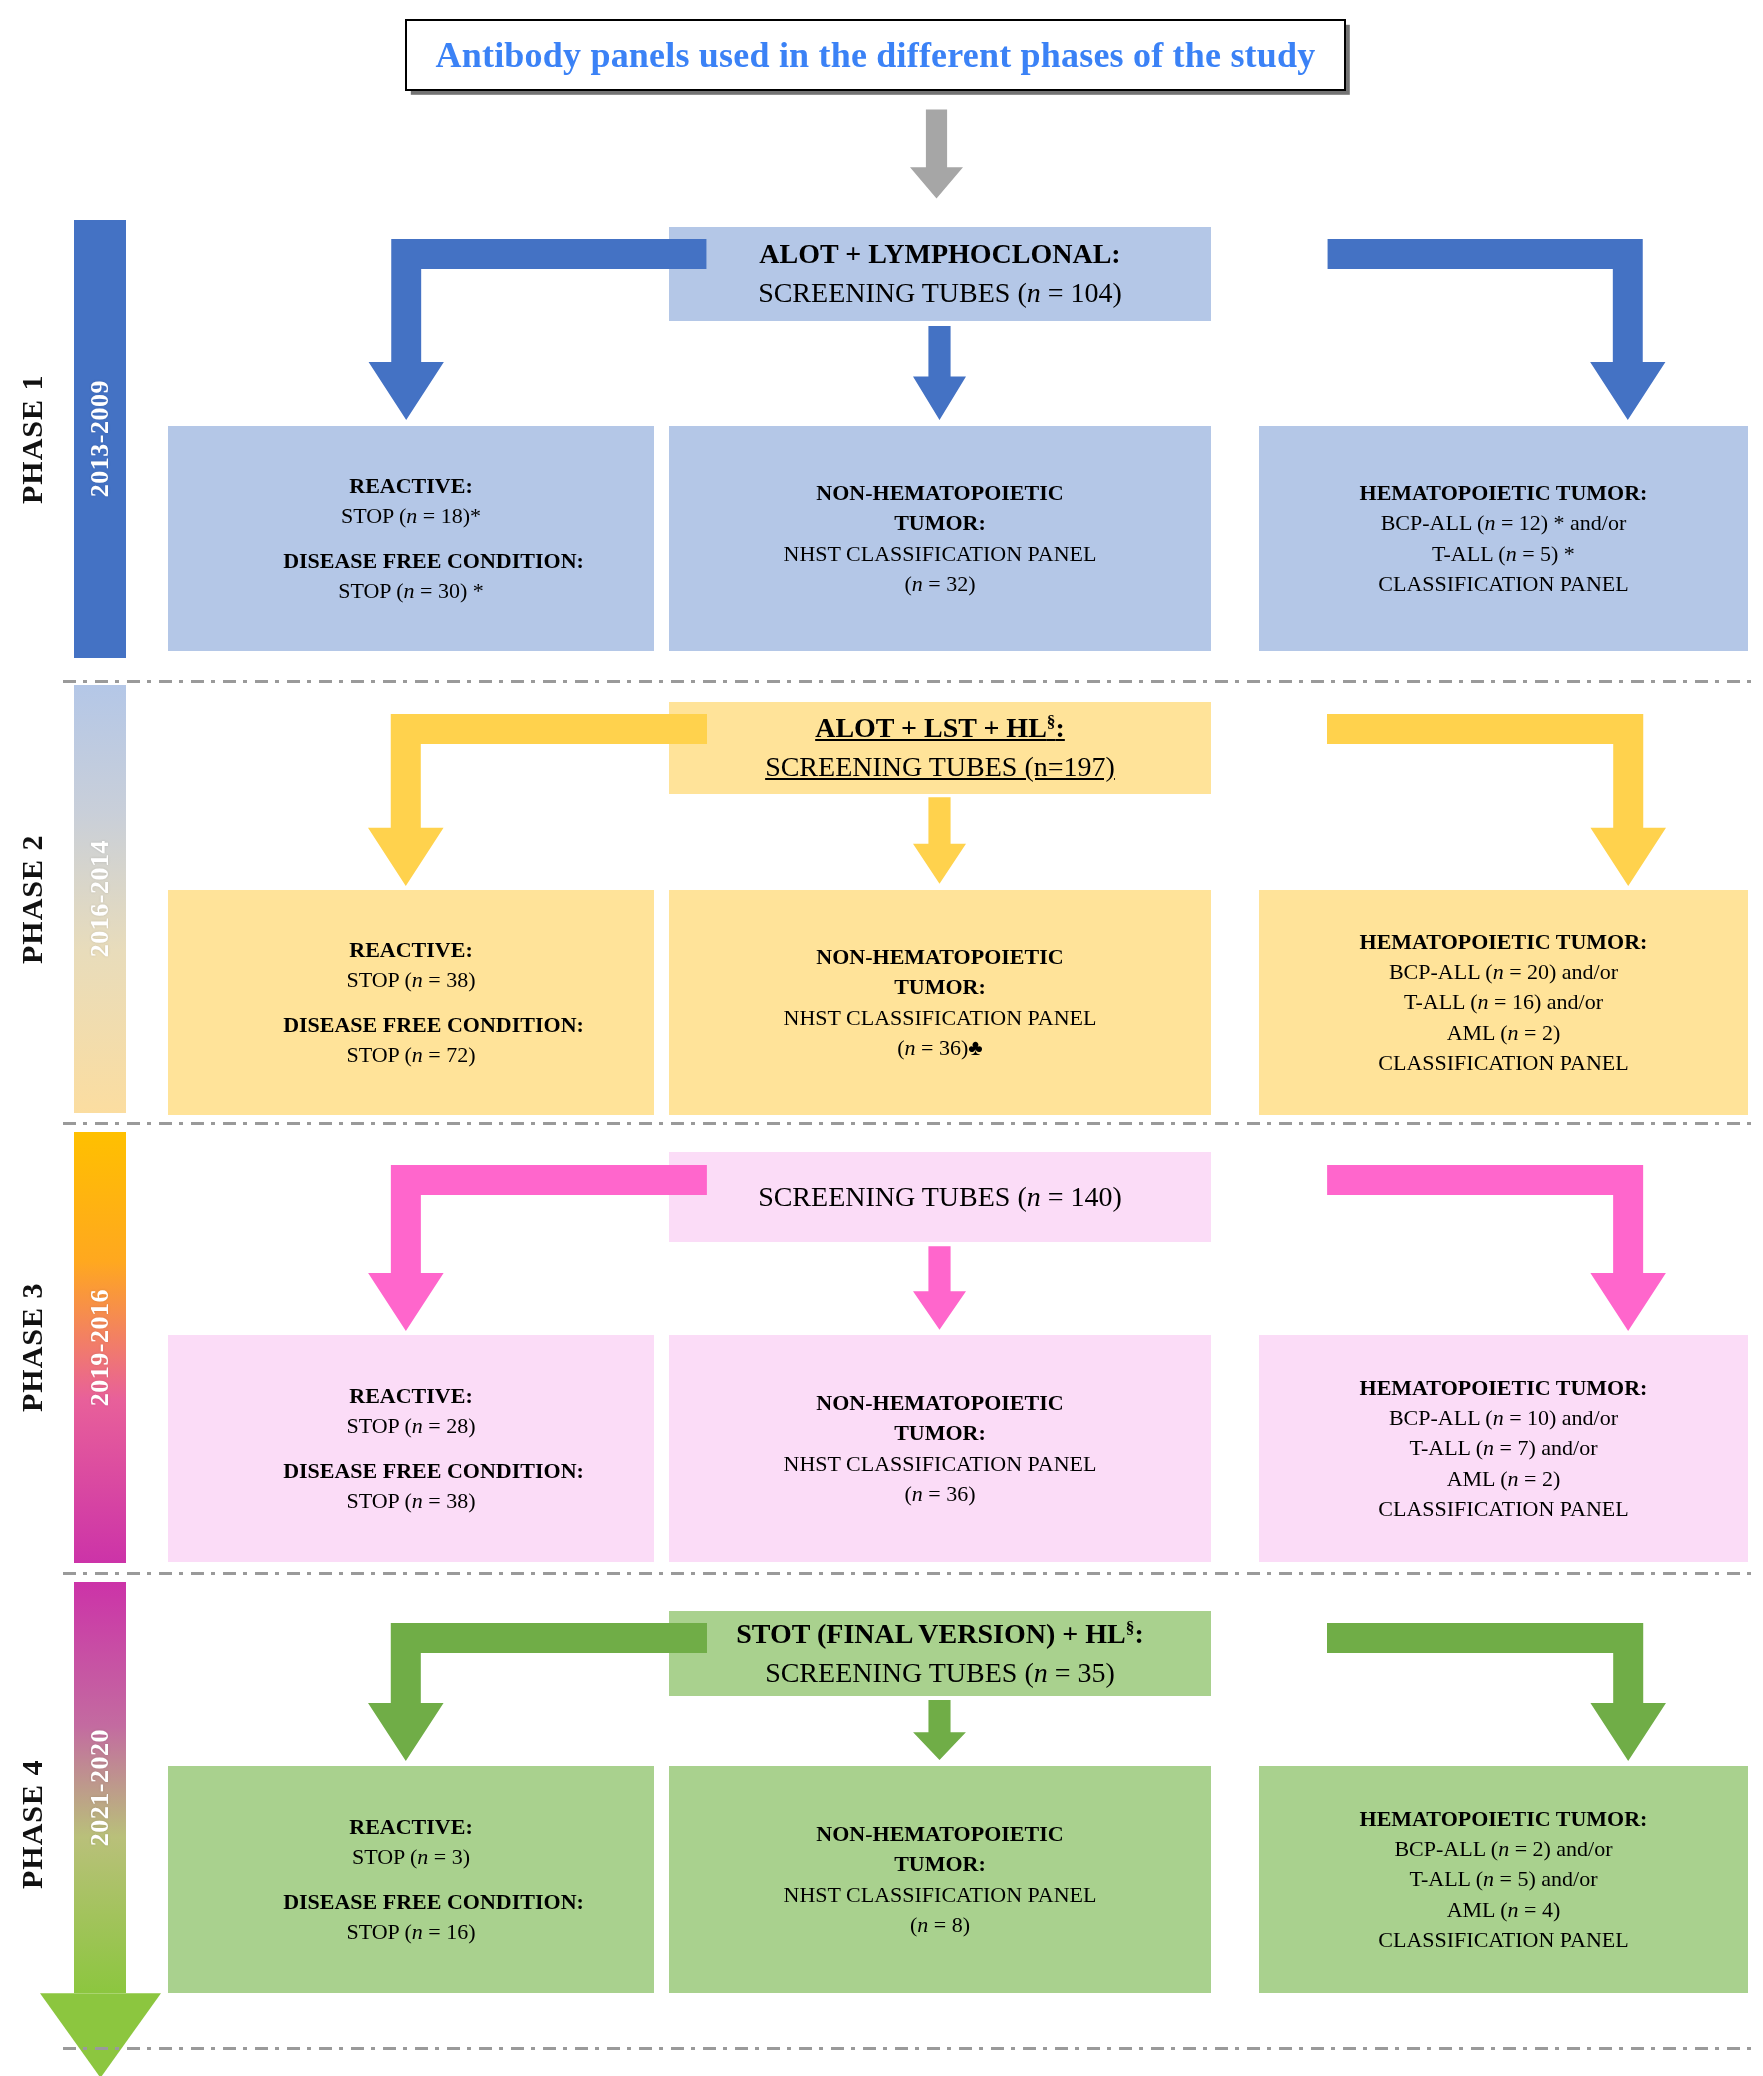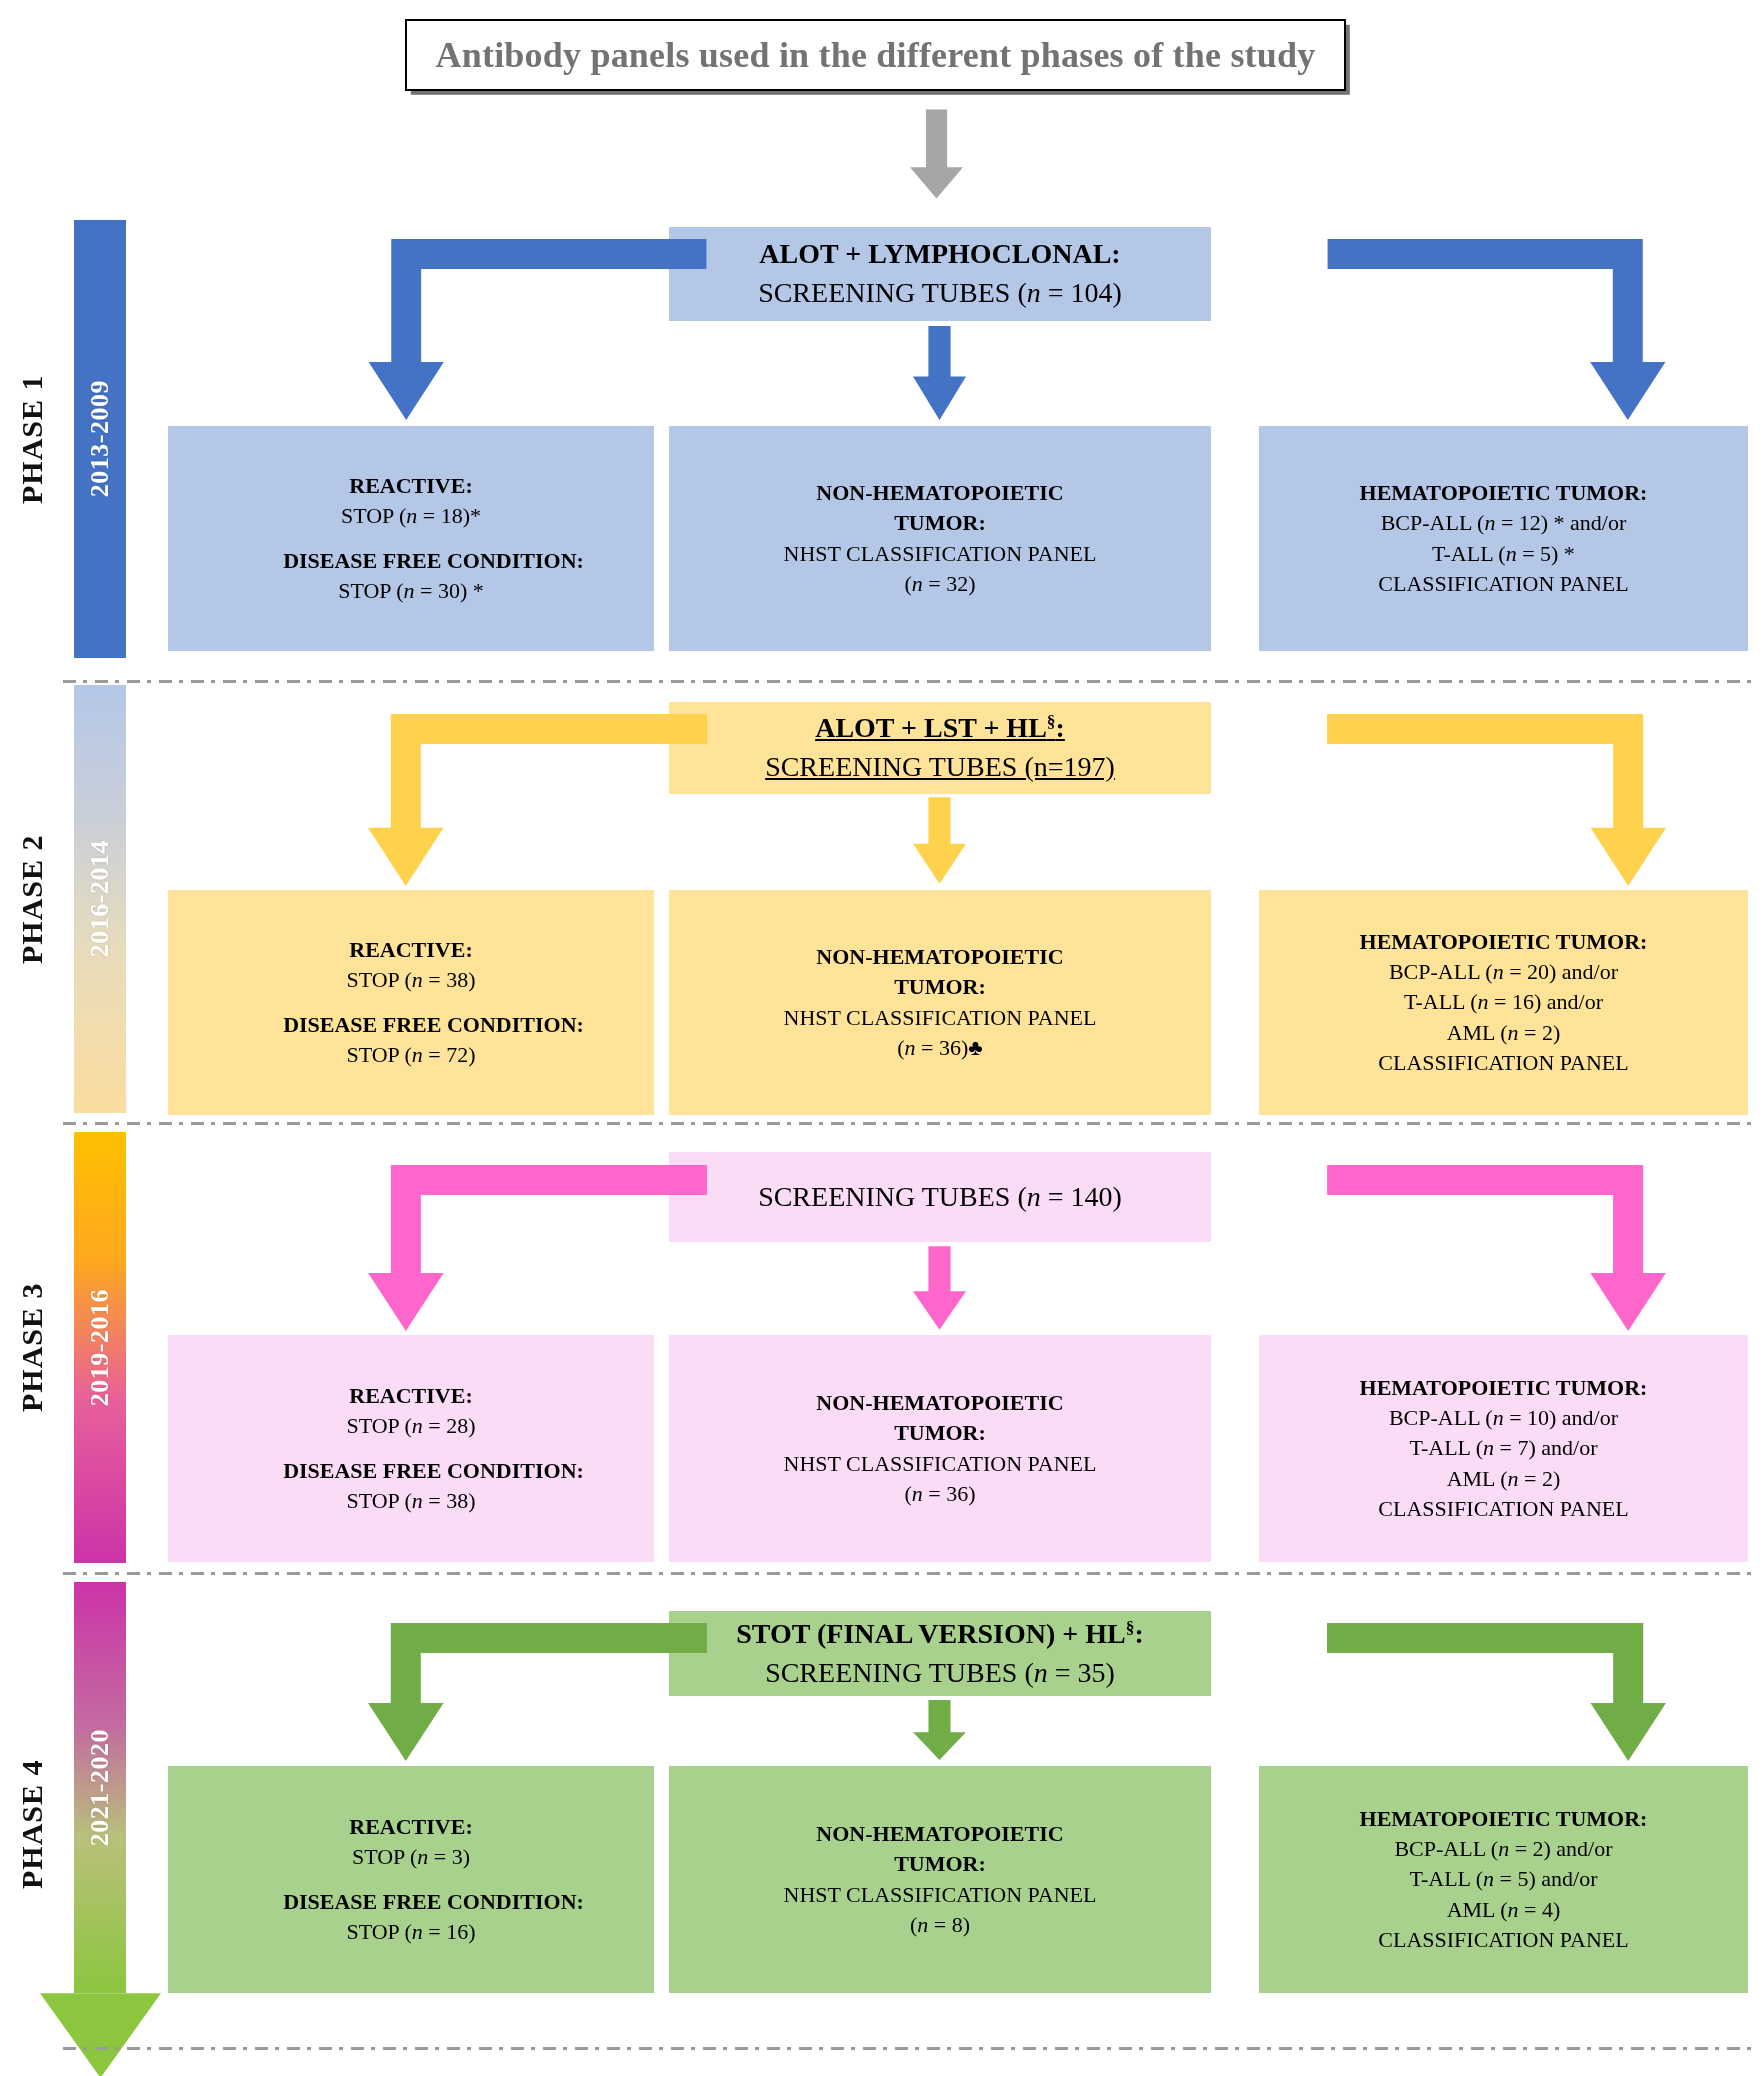--- a/index.html
+++ b/index.html
@@ -30,21 +30,21 @@
     background: #fff;
     padding: 12.6px 29px;
     box-shadow: 4.8px 4.8px 0 -1px rgba(0,0,0,0.55);
     text-align: center;
   }
   .title-box .t {
     font-size: 36px;
     font-weight: bold;
     letter-spacing: 0.2px;
     white-space: nowrap;
-    color: #737373;
+    color: #3b82f6;
   }
 
   
   .gray-arrow {
     position: absolute;
     left: 910px; top: 109px;
     width: 53px; height: 90px;
   }
 
   .phase-label {

